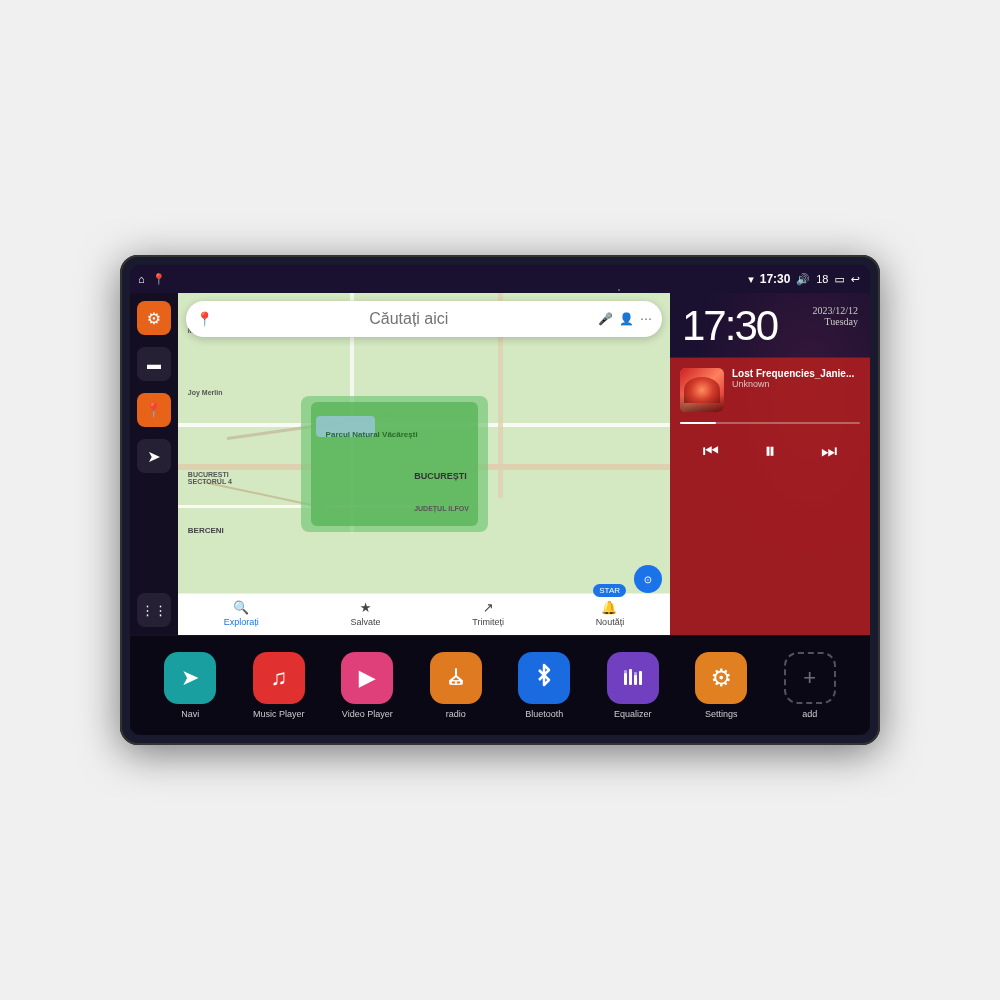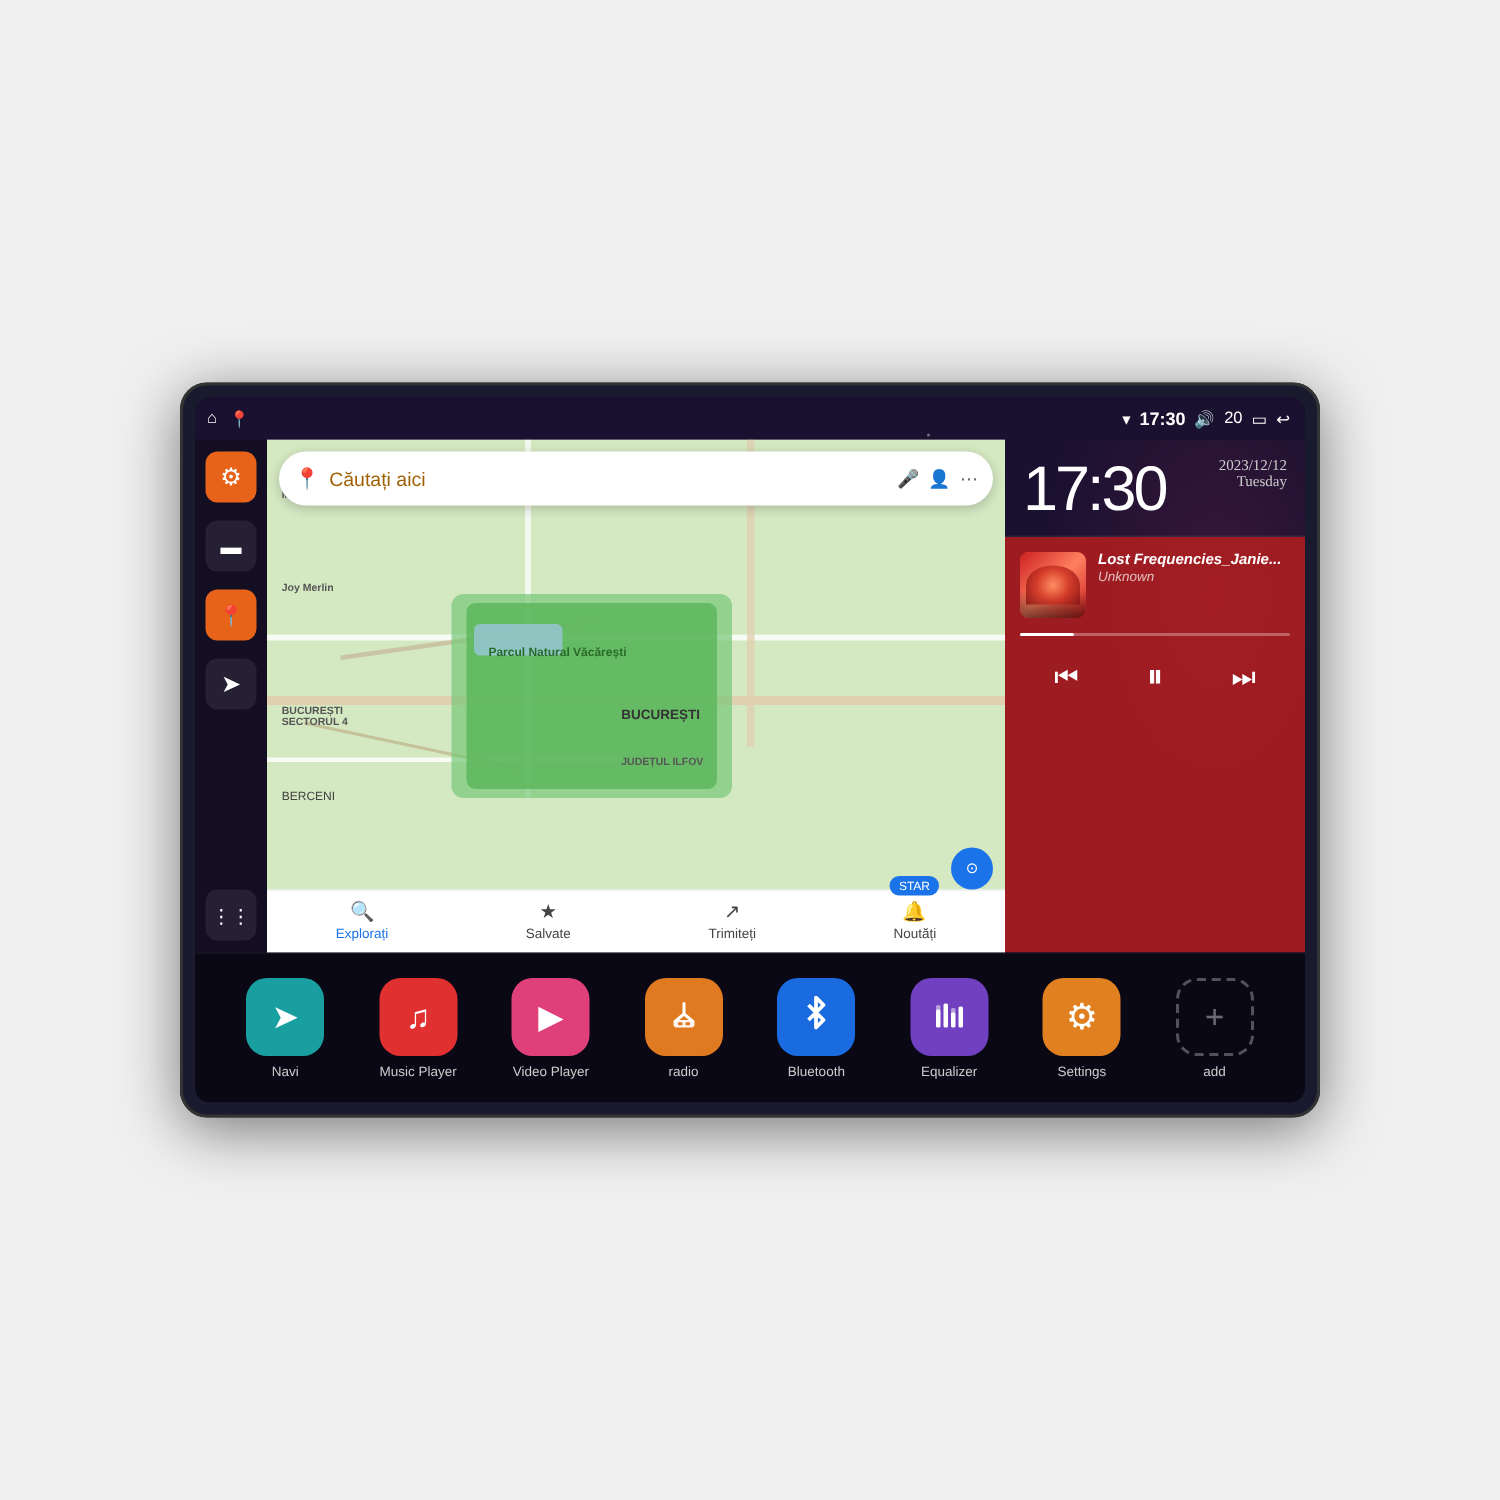--- a/index.html
+++ b/index.html
@@ -162,22 +162,23 @@
       z-index: 5;
     }
 
     .google-pin {
       font-size: 14px;
       margin-right: 6px;
     }
 
     .search-text {
       flex: 1;
-      font-size: 13px;
-      color: #a16207;
+      font-size: 16px;
+      color: #737373;
+      text-align: center;
     }
 
     .search-icons {
       display: flex;
       gap: 6px;
       align-items: center;
       font-size: 12px;
       color: #666;
     }
 
@@ -291,21 +292,20 @@
     .album-art-inner {
       width: 100%;
       height: 100%;
       background: linear-gradient(135deg, #cc2020 0%, #ff8060 50%, #cc2020 100%);
       position: relative;
     }
 
     .music-details {
       flex: 1;
       overflow: hidden;
-      font-style: italic;
     }
 
     .music-title {
       color: #fff;
       font-size: 10px;
       font-weight: bold;
       white-space: nowrap;
       overflow: hidden;
       text-overflow: ellipsis;
     }
@@ -471,21 +471,21 @@
 
     <div class="status-bar">
       <div class="status-bar-left">
         <span class="status-icon">⌂</span>
         <span class="status-icon">📍</span>
       </div>
       <div class="status-bar-right">
         <span class="status-icon">▾</span>
         <span class="status-time">17:30</span>
         <span class="status-icon">🔊</span>
-        <span class="status-icon">20</span>
+        <span class="status-icon">18</span>
         <span class="status-icon">▭</span>
         <span class="status-icon">↩</span>
       </div>
     </div>
 
     <div class="main-content">
 
       <div class="left-sidebar">
         <div class="sidebar-btn orange">
           <span style="color:#fff;font-size:16px;">⚙</span>
@@ -521,21 +521,21 @@
 
             <div style="position:absolute;background:#a0c8e8;top:36%;left:28%;width:12%;height:6%;border-radius:4px;opacity:0.7;"></div>
 
             <div class="map-label" style="top:8%;left:2%;font-size:7px;color:#555;">AXIS Premium<br>Mobility - Sud</div>
             <div class="map-label" style="top:8%;left:50%;font-size:7px;color:#555;">Pizza &amp; Bakery</div>
             <div class="map-label" style="top:5%;left:78%;font-size:7px;color:#555;">TRAPEZU...</div>
             <div class="map-label" style="top:40%;left:30%;font-size:8px;color:#2a6a2a;font-weight:bold;">Parcul Natural Văcărești</div>
             <div class="map-label" style="top:52%;left:48%;font-size:9px;color:#333;font-weight:bold;">BUCUREȘTI</div>
             <div class="map-label" style="top:62%;left:48%;font-size:7px;color:#555;">JUDEȚUL ILFOV</div>
             <div class="map-label" style="top:52%;left:2%;font-size:7px;color:#555;">BUCUREȘTI<br>SECTORUL 4</div>
-            <div class="map-label" style="top:68%;left:2%;font-size:8px;color:#444;font-weight:normal;">BERCENI</div>
+            <div class="map-label" style="top:68%;left:2%;font-size:8px;color:#444;font-weight:bold;">BERCENI</div>
             <div class="map-label" style="top:28%;left:2%;font-size:7px;color:#555;">Joy Merlin</div>
           </div>
 
           <div class="map-search-bar">
             <span class="google-pin">📍</span>
             <span class="search-text">Căutați aici</span>
             <div class="search-icons">
               <span>🎤</span>
               <span>👤</span>
               <span>⋯</span>

